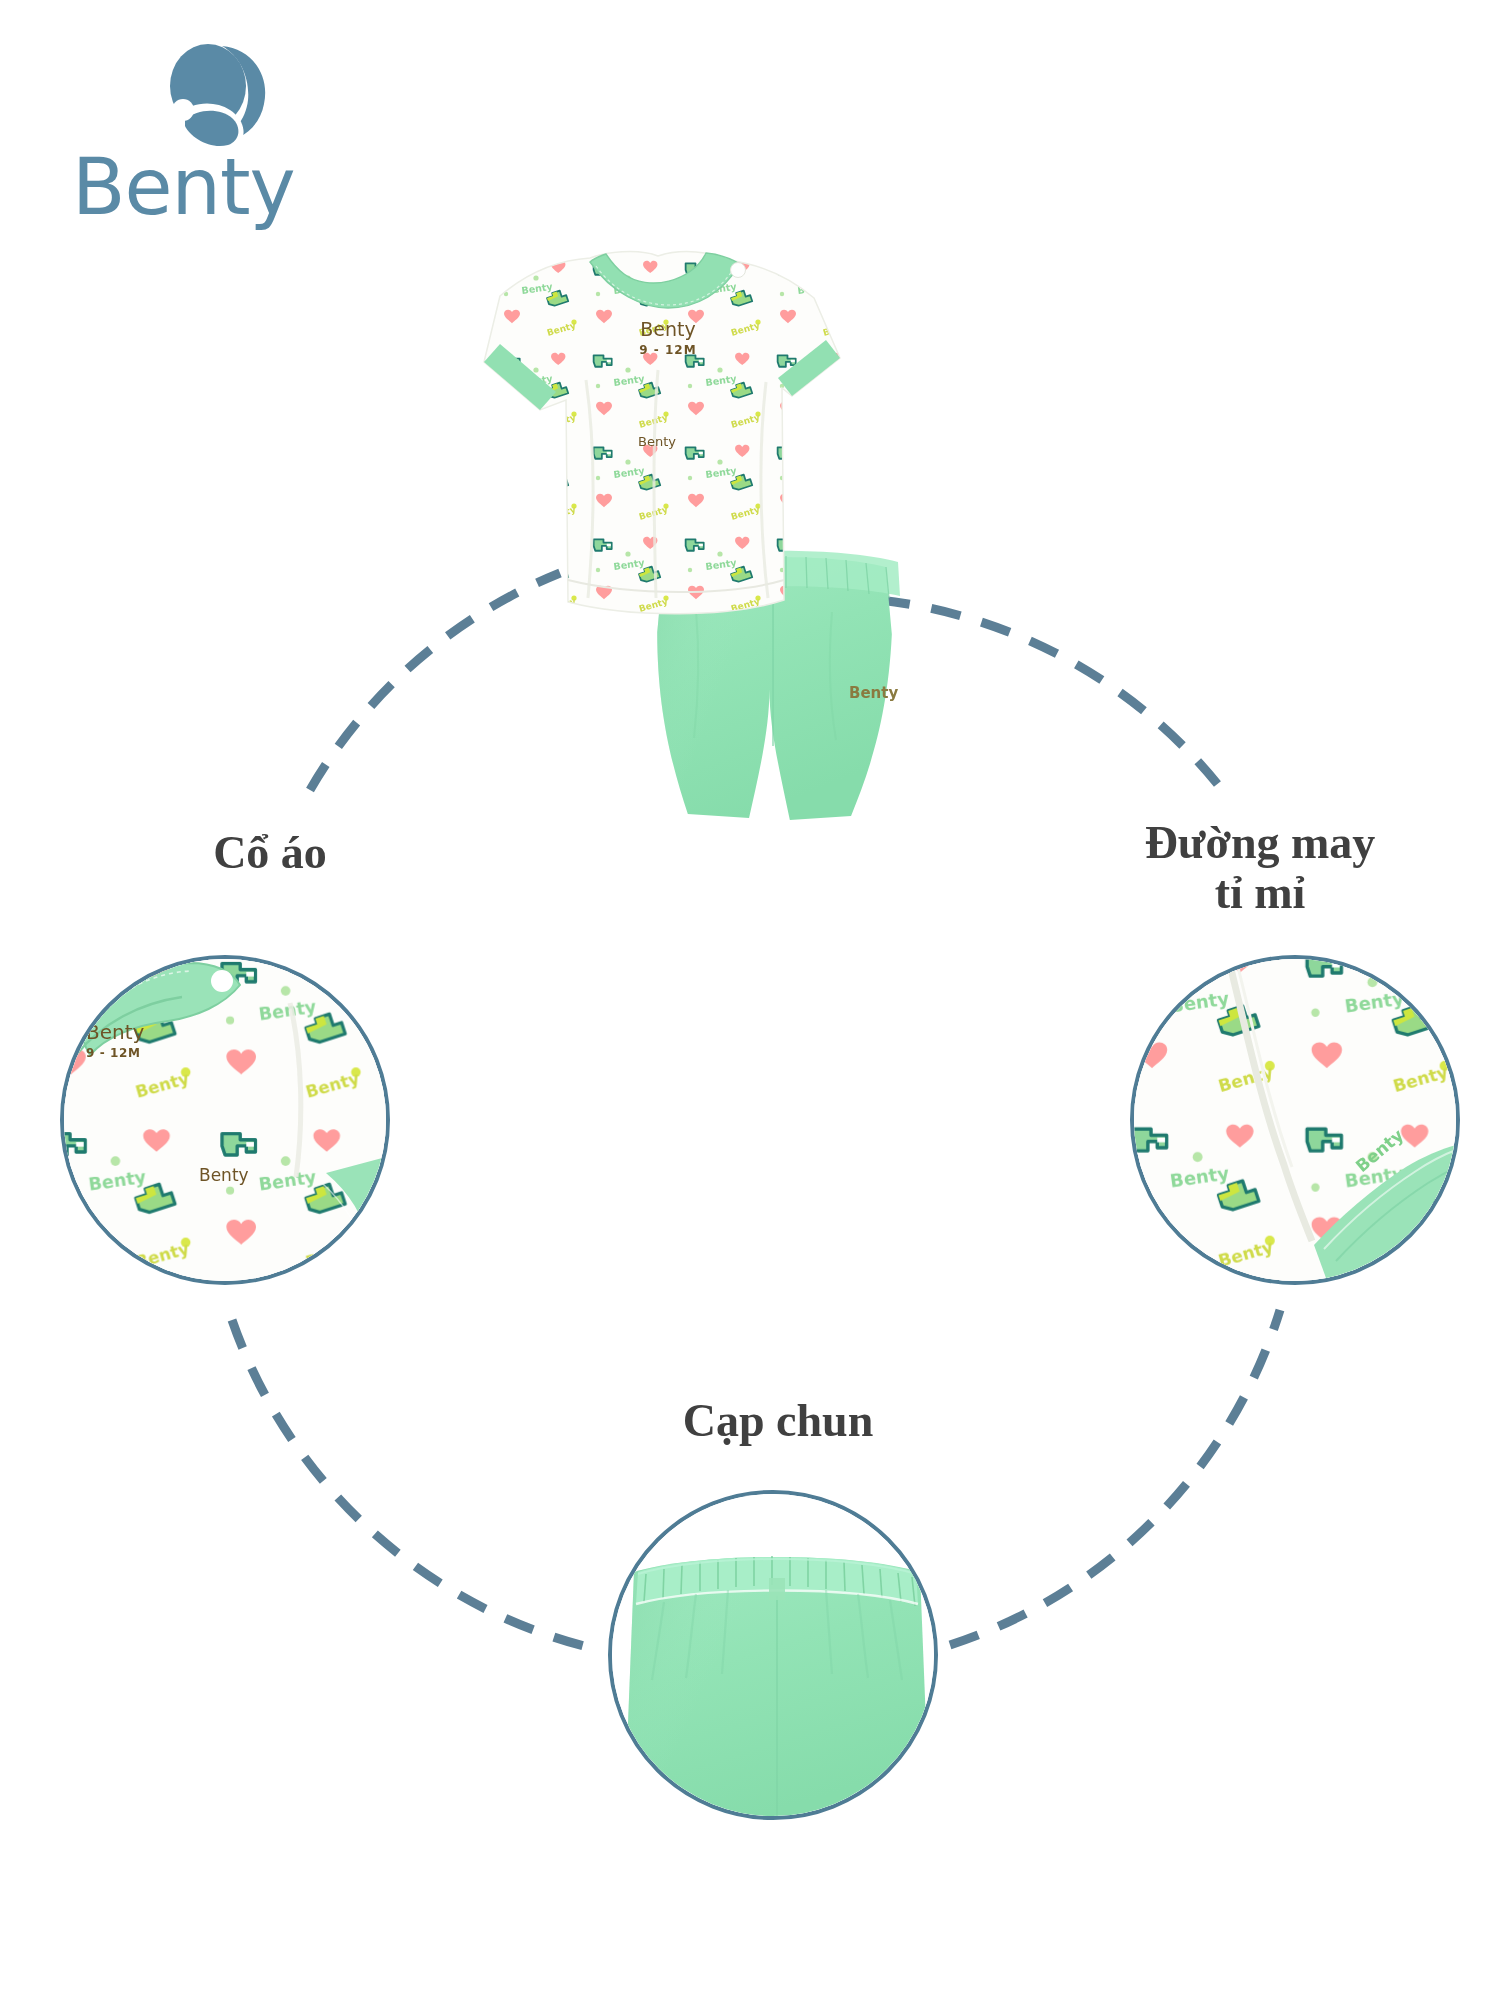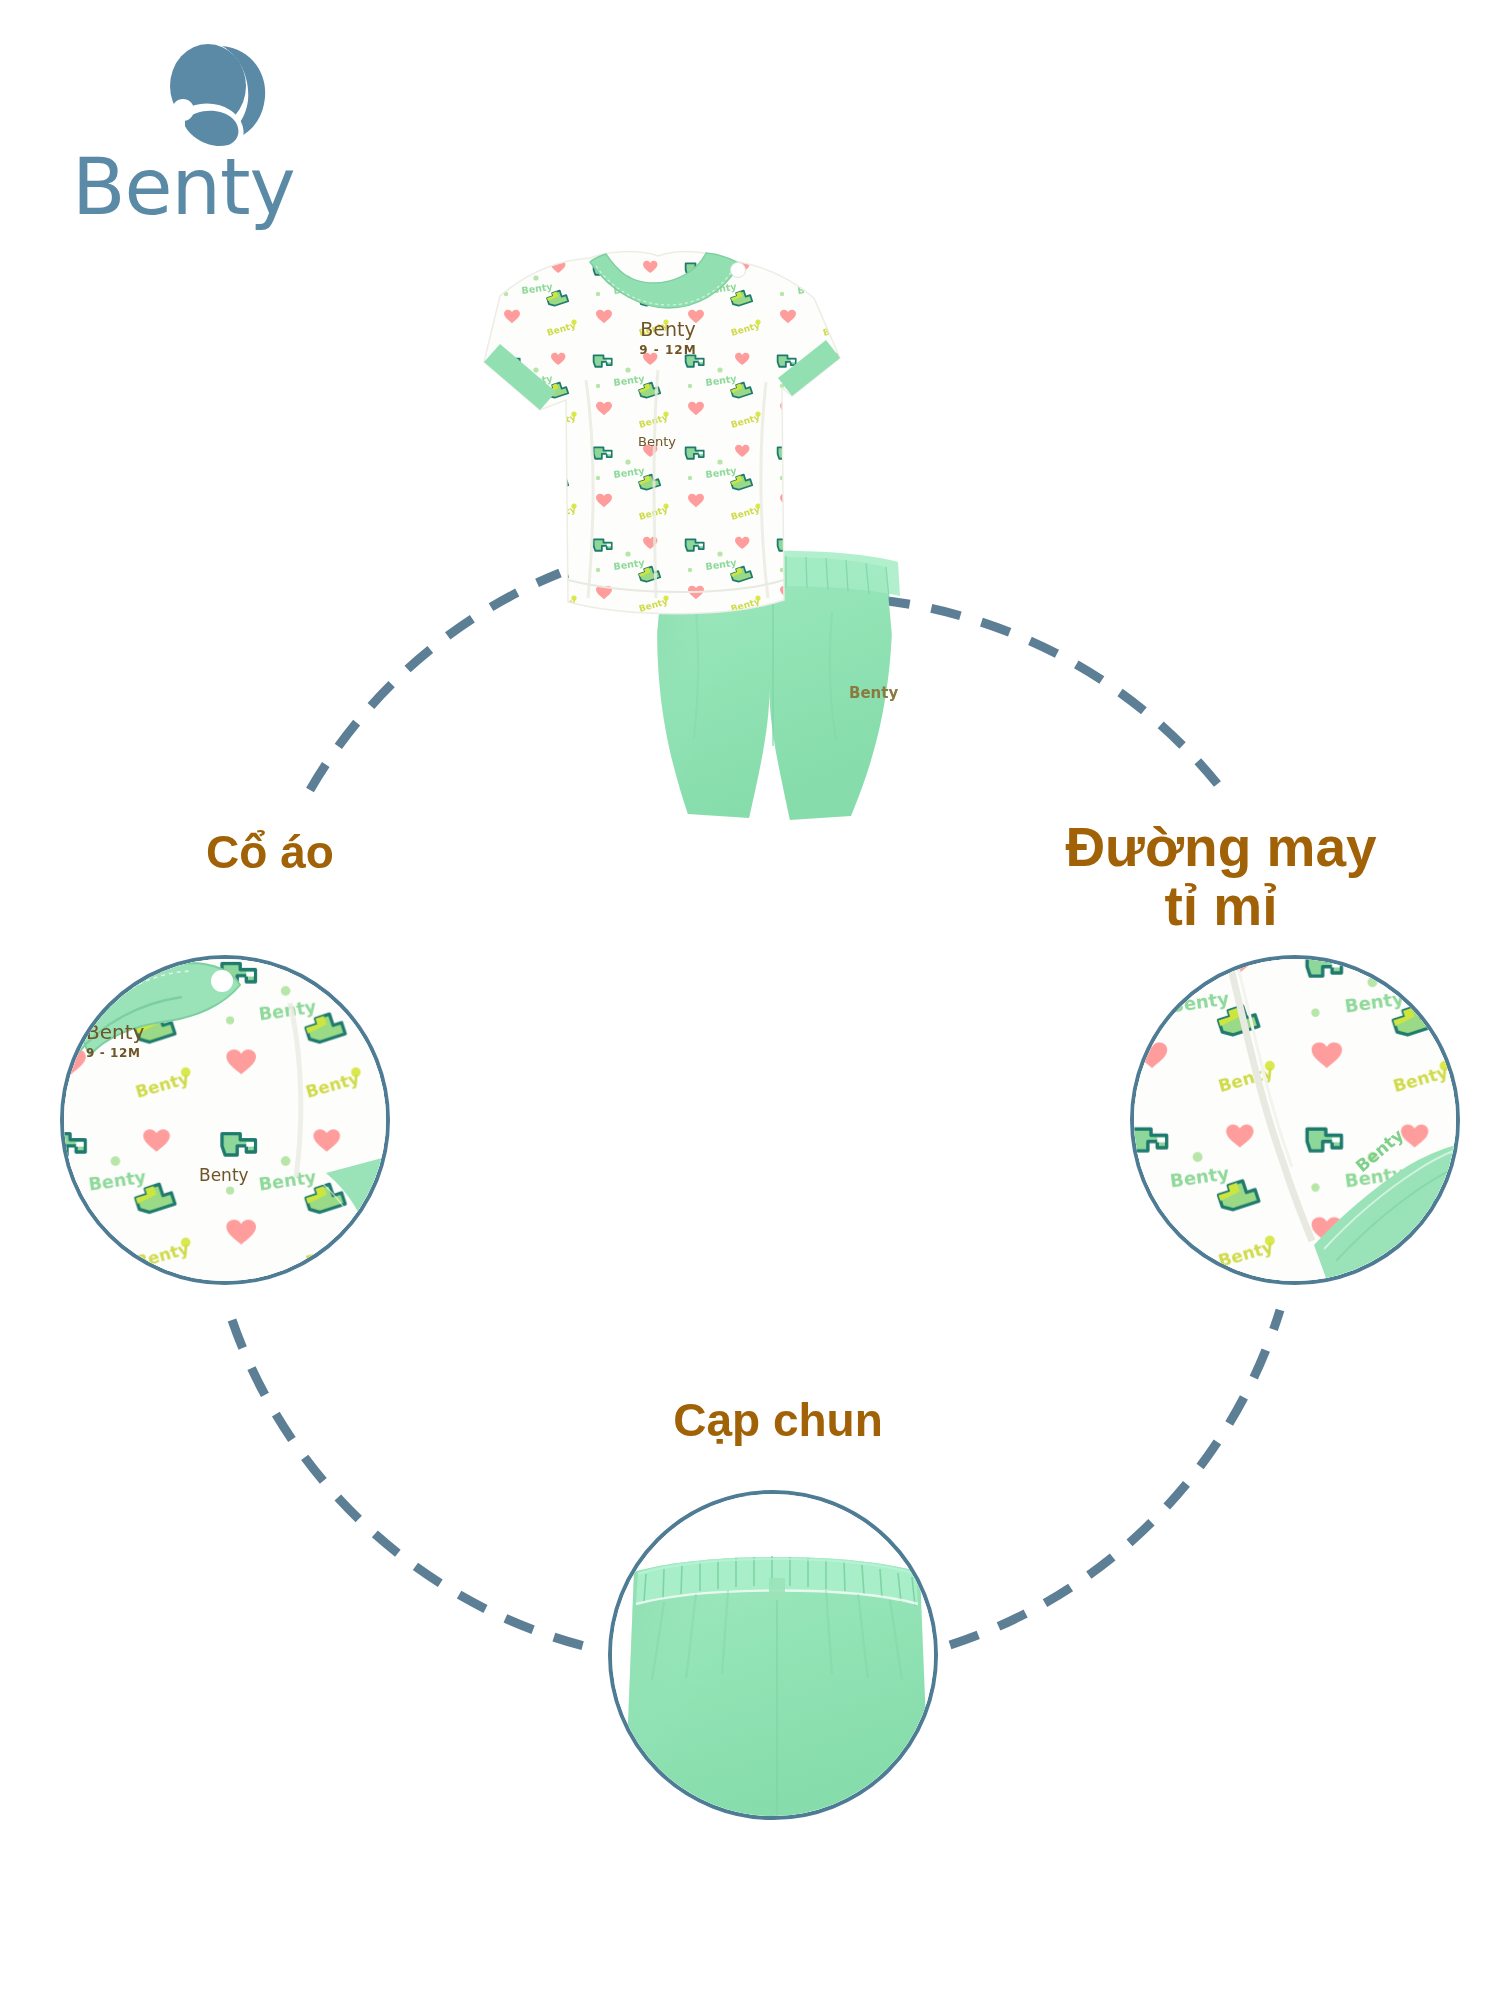--- a/index.html
+++ b/index.html
@@ -31,26 +31,26 @@
   .detail {
     position:absolute; border-radius:50%;
     border:4px solid #4f7c95; overflow:hidden; background:#fff;
   }
   #detail-collar { left:60px;  top:955px;  width:330px; height:330px; }
   #detail-seam   { left:1130px;top:955px;  width:330px; height:330px; }
   #detail-waist  { left:608px; top:1490px; width:330px; height:330px; }
 
   
   .label {
-    position:absolute; color:#a16207; font-weight:700;
-    font-family:Liberation Sans, sans-serif;
+    position:absolute; color:#404040; font-weight:700;
+    font-family:Liberation Serif, serif;
     line-height:1.08; text-align:center; white-space:pre-line;
   }
   #label-collar { left:120px;  top:828px;  width:300px; font-size:46px; }
-  #label-seam   { left:1046px; top:818px;  width:350px; font-size:55px; }
+  #label-seam   { left:1085px; top:818px;  width:350px; font-size:46px; }
   #label-waist  { left:618px;  top:1396px; width:320px; font-size:46px; }
 
   svg { display:block; }
 </style>
 </head>
 <body>
 
 <div id="stage">
 
   <svg id="ring" viewBox="0 0 1500 2000">

